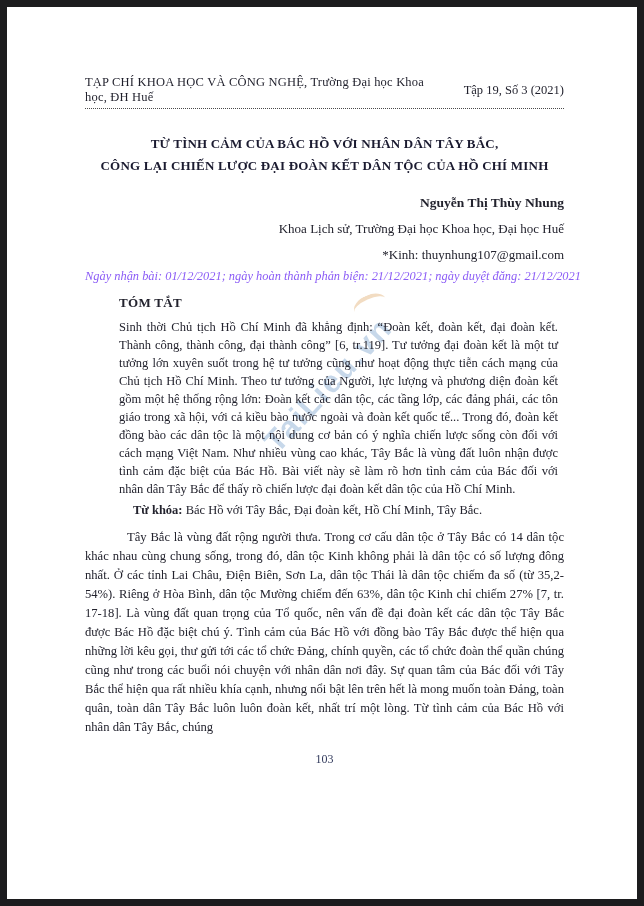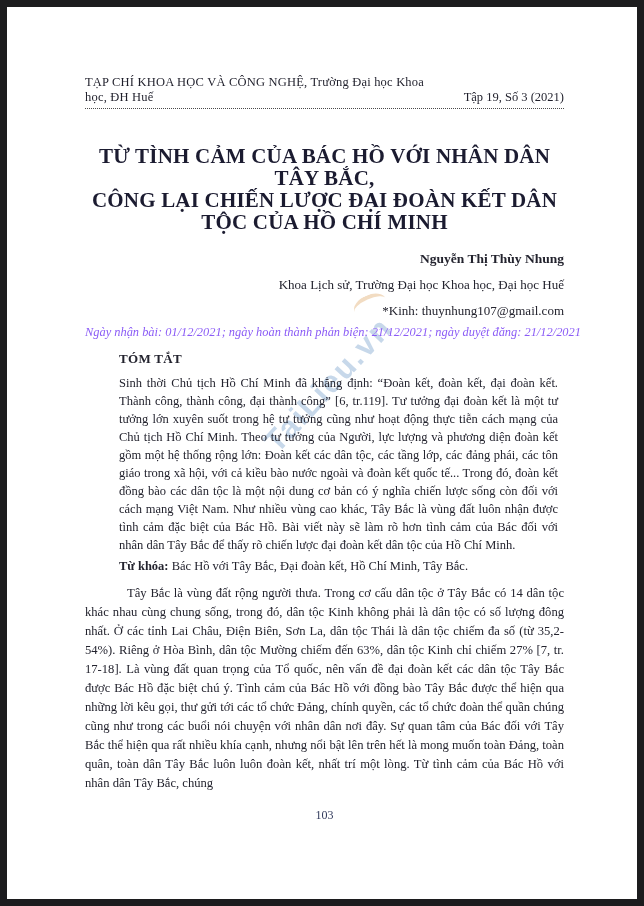--- a/index.html
+++ b/index.html
@@ -59,33 +59,33 @@
   .content {
     position: relative;
     z-index: 1;
     padding: 0 73px 0 78px;
     color: #23232e;
   }
   .header-row {
     margin-top: 68px;
     display: flex;
     justify-content: space-between;
-    align-items: flex-end;
+    align-items: center;
     font-size: 12.5px;
     padding-bottom: 3px;
     border-bottom: 1.5px dotted #4a4a4a;
     color: #1f1f2b;
   }
   .journal-name { letter-spacing: 0.2px; }
   .journal-issue { white-space: nowrap; padding-left: 18px; }
   .title {
-    margin-top: 36px;
+    margin-top: 24px;
     text-align: center;
     font-weight: bold;
-    font-size: 21px;
+    font-size: 13px;
     line-height: 22px;
     color: #1b1b30;
     letter-spacing: 0.2px;
   }
   .author-block {
     margin-top: 13px;
     text-align: right;
     line-height: 26px;
     font-size: 13px;
   }
@@ -108,21 +108,21 @@
     font-size: 13px;
     letter-spacing: 0.3px;
   }
   .abstract-text {
     margin: 7px 0 0 0;
     font-size: 12.5px;
     line-height: 18px;
     text-align: justify;
   }
   .keywords {
-    margin: 3px 0 0 0;
+    margin: 3px 0 0 14px;
     font-size: 12.5px;
     line-height: 18px;
   }
   .keywords b { font-weight: bold; }
   .section-heading {
     margin-top: 29px;
     font-weight: bold;
     font-size: 13.5px;
     letter-spacing: 0.3px;
   }

